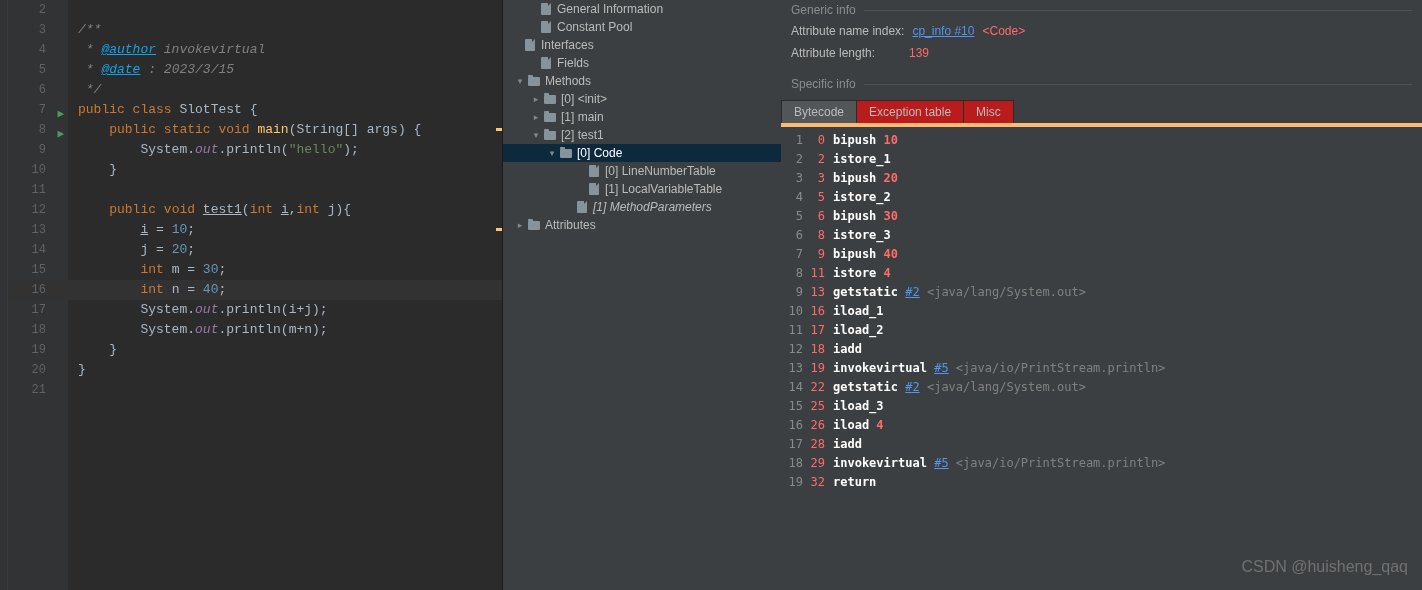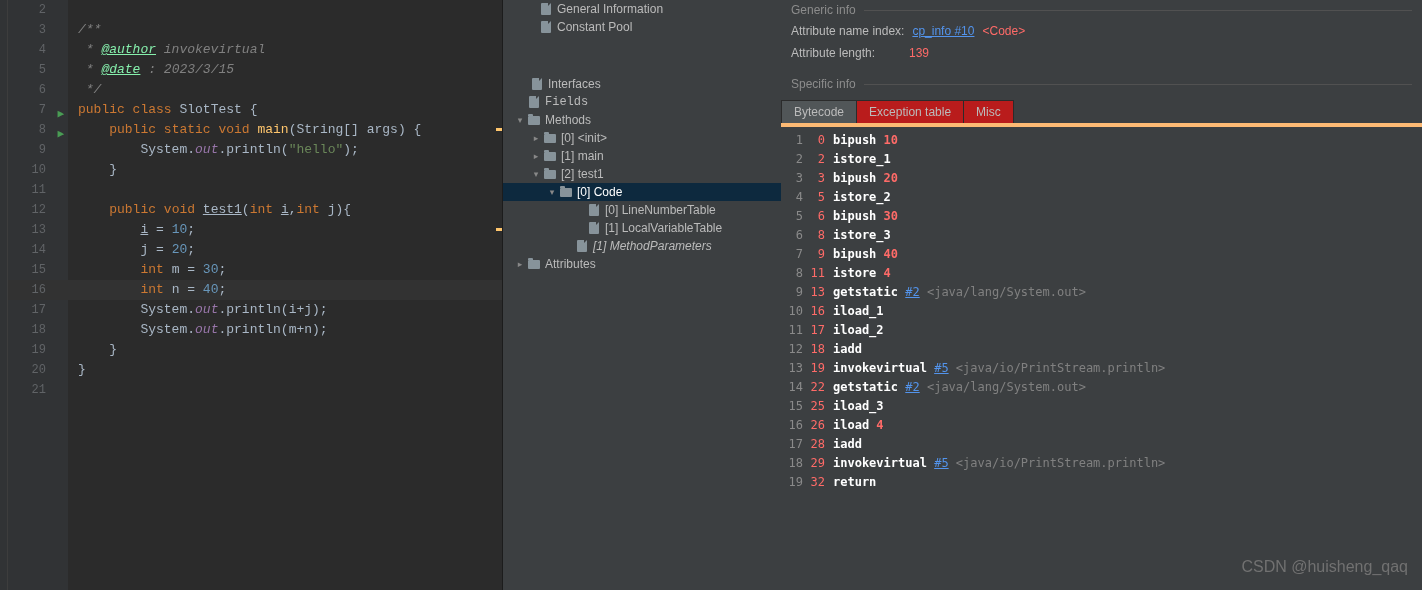--- a/index.html
+++ b/index.html
@@ -56,21 +56,21 @@
   line-height: 20px;
   padding-left: 10px;
   white-space: pre;
   font-style: normal;
 }
 .code-line.hl { background: #323232; }
 .kw { color: #cc7832; }
 .str { color: #6a8759; }
 .num { color: #6897bb; }
 .cmt-doc { color: #808080; font-style: italic; }
-.ann { color: #86efac; font-style: italic; text-decoration: underline; text-align: center;}
+.ann { color: #0ea5e9; font-style: italic; text-decoration: underline; text-align: center;}
 .fld { color: #9876aa; font-style: italic; }
 .meth { color: #ffc66d; }
 .methu { color: #a9b7c6; text-decoration: underline;}
 .cls { color: #a9b7c6; }
 .edit-mark {
   position: absolute;
   right: 0;
   width: 6px;
   height: 3px;
   background: #ffc66d;
@@ -267,28 +267,28 @@
       </span>
       <span>General Information</span>
     </div>
     <div class="tree-item" style="padding-left: 24px;">
       <span class="tree-arrow"></span>
       <span class="tree-icon">
         <span class="file-icon"></span>
       </span>
       <span>Constant Pool</span>
     </div>
-    <div class="tree-item" style="padding-left: 15px; margin-top: 39px;">
+    <div class="tree-item" style="padding-left: 8px;">
       <span class="tree-arrow"></span>
       <span class="tree-icon">
         <span class="file-icon"></span>
       </span>
       <span>Interfaces</span>
     </div>
-    <div class="tree-item" style="padding-left: 12px; font-family: Liberation Mono, monospace;">
+    <div class="tree-item" style="padding-left: 24px;">
       <span class="tree-arrow"></span>
       <span class="tree-icon">
         <span class="file-icon"></span>
       </span>
       <span>Fields</span>
     </div>
     <div class="tree-item" style="padding-left: 12px;">
       <span class="tree-arrow">▾</span>
       <span class="tree-icon">
         <span class="folder-icon"></span>

